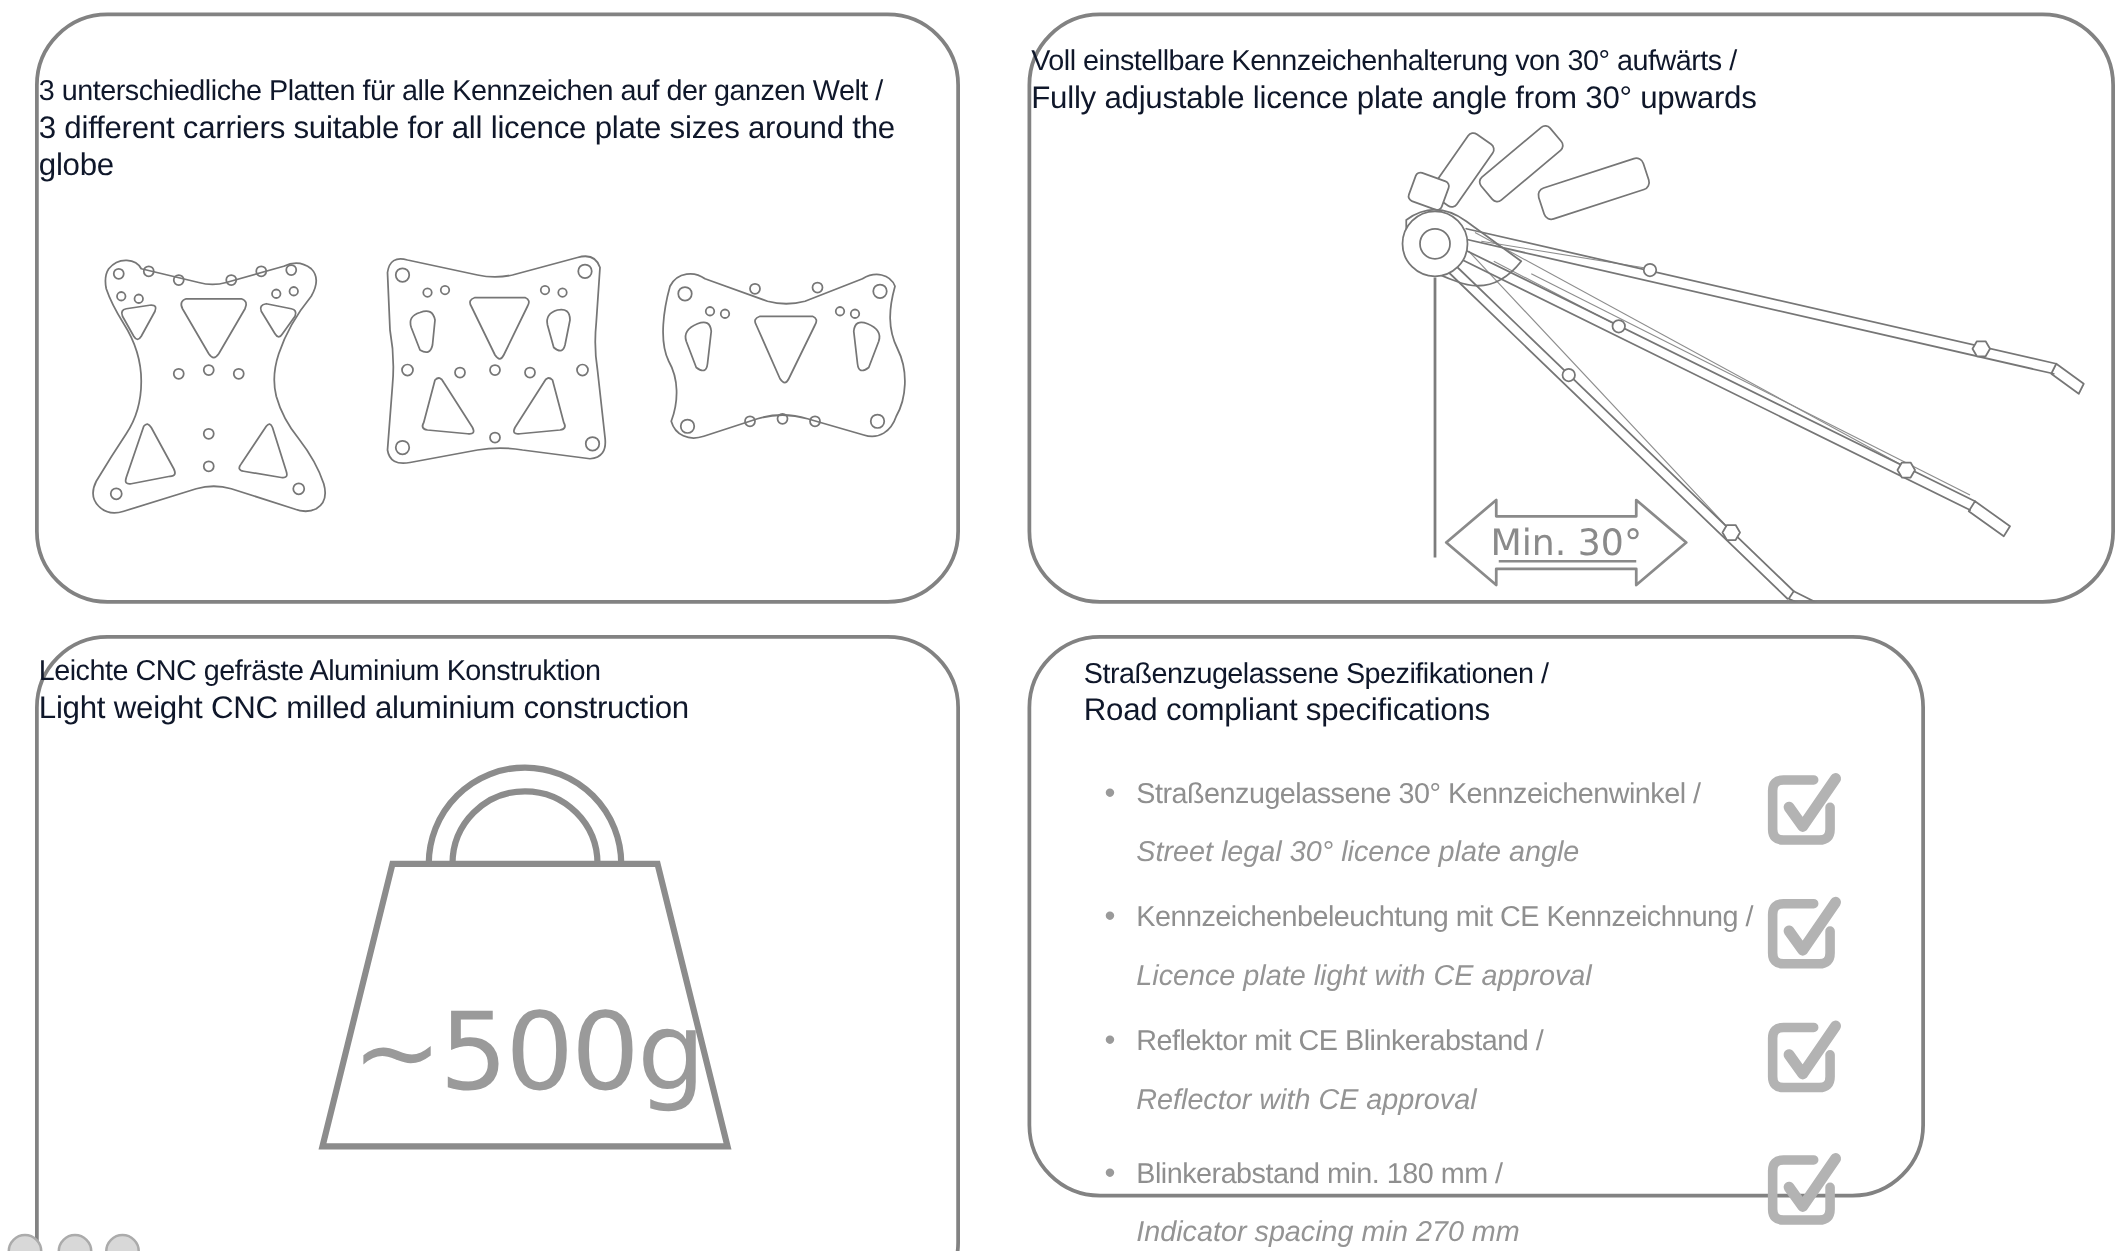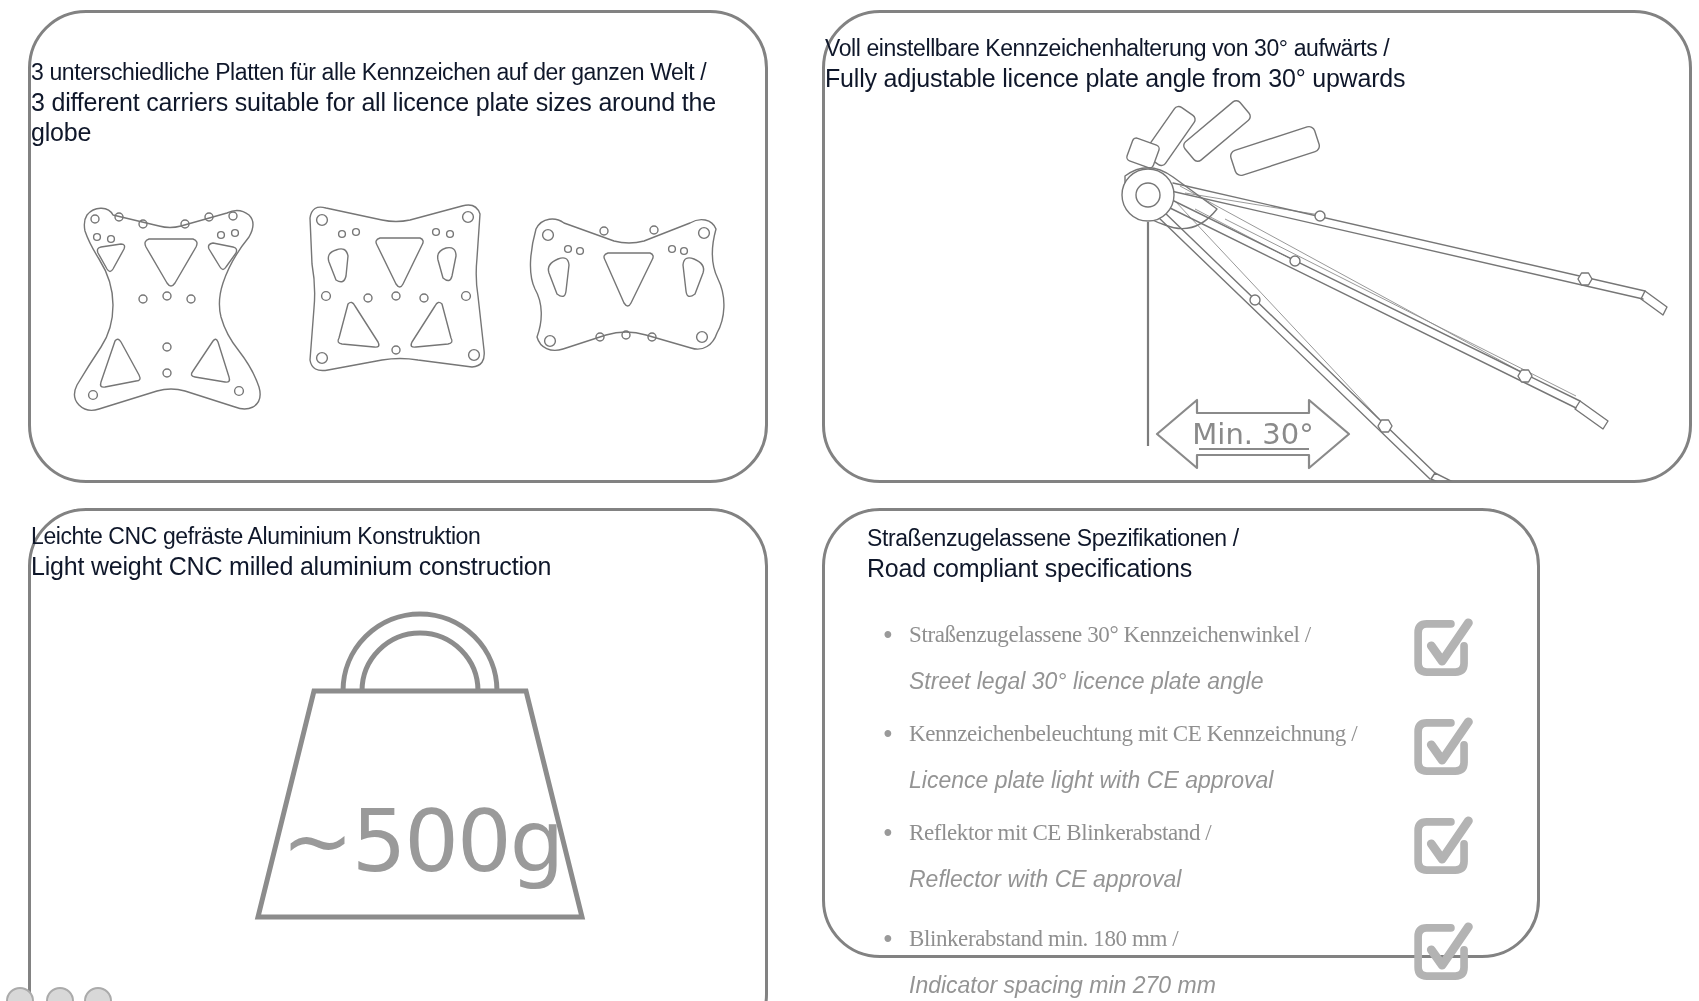--- a/index.html
+++ b/index.html
@@ -23,21 +23,21 @@
   #panel-weight .title{padding-top:10px;}
   #panel-specs .title{padding-top:0;}
   .carriers-art{display:block;margin:38px auto 0 auto;}
   .mech-art{position:absolute;left:0;top:78px;}
   .weight-art{display:block;margin:22px auto 0 auto;position:relative;left:22px;}
   .spec-list{margin-top:36px;}
   .spec-item{display:flex;align-items:flex-start;margin-bottom:21px;}
   .spec-item.last{margin-top:28px;}
   .bullet{width:42px;text-align:center;font-size:25px;line-height:31px;color:#9a9a9a;flex:0 0 auto;}
   .spec-text{flex:1 1 auto;line-height:31px;}
-  .spec-de{font-size:23px;letter-spacing:-0.4px;color:#8f8f8f;font-family:Liberation Serif, serif;}
+  .spec-de{font-size:23px;letter-spacing:-0.4px;color:#8f8f8f;}
   .spec-en{font-size:23px;font-style:italic;color:#949494;margin-top:16px;}
   .spec-check{flex:0 0 auto;margin-left:auto;margin-right:14px;margin-top:-6px;}
   .page-dot{position:absolute;width:24px;height:24px;border-radius:50%;
     background:#d8d8d8;border:2px solid #ababab;bottom:-14px;}
   svg text{font-family:"DejaVu Sans","Liberation Sans",sans-serif;}
   .cad{stroke:#767676;fill:none;stroke-width:1.4;stroke-linejoin:round;stroke-linecap:round;}
   .cad-thin{stroke:#8d8d8d;fill:none;stroke-width:0.9;}
   .cad-white{stroke:#767676;fill:#ffffff;stroke-width:1.4;stroke-linejoin:round;}
 </style>
 </head>

